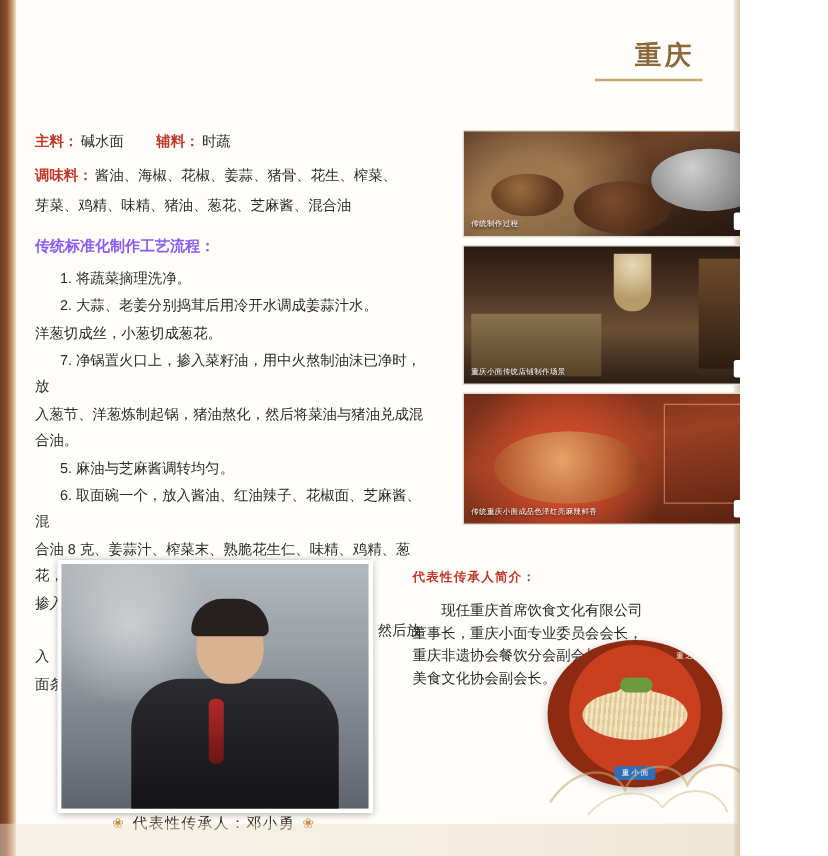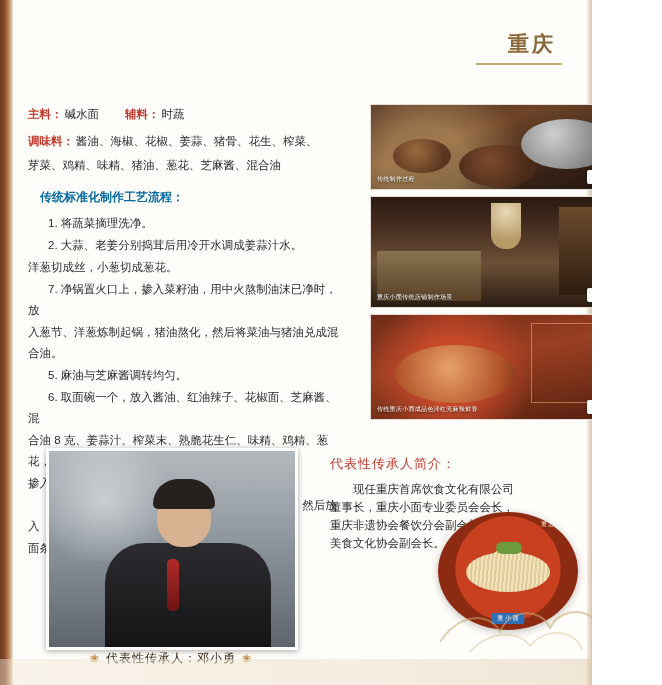--- a/index.html
+++ b/index.html
@@ -88,25 +88,24 @@
   }
   .seasoning {
     margin-bottom: 4px;
   }
   .seasoning-cont {
     color: #2b2b2b;
     margin-bottom: 12px;
     line-height: 20px;
   }
   .proc-title {
-    color: #0369a1;
+    color: #8b5cf6;
     font-weight: bold;
     font-size: 12px;
     margin-bottom: 6px;
-    margin-left: 12px;
   }
   .steps {
     color: #2b2b2b;
     font-size: 11.5px;
     line-height: 21px;
   }
   .step {
     margin-bottom: 1px;
     text-indent: 20px;
   }
@@ -238,22 +237,22 @@
     color: #c8873c;
     font-size: 11px;
     margin: 0 6px;
   }
 
   
   .bio-title {
     position: absolute;
     left: 330px;
     top: 455px;
-    font-size: 13px;
-    font-weight: normal;
+    font-size: 10px;
+    font-weight: bold;
     color: #c0392b;
     letter-spacing: 1px;
   }
   .bio-text {
     position: absolute;
     left: 330px;
     top: 480px;
     width: 194px;
     font-size: 11.5px;
     line-height: 18px;

